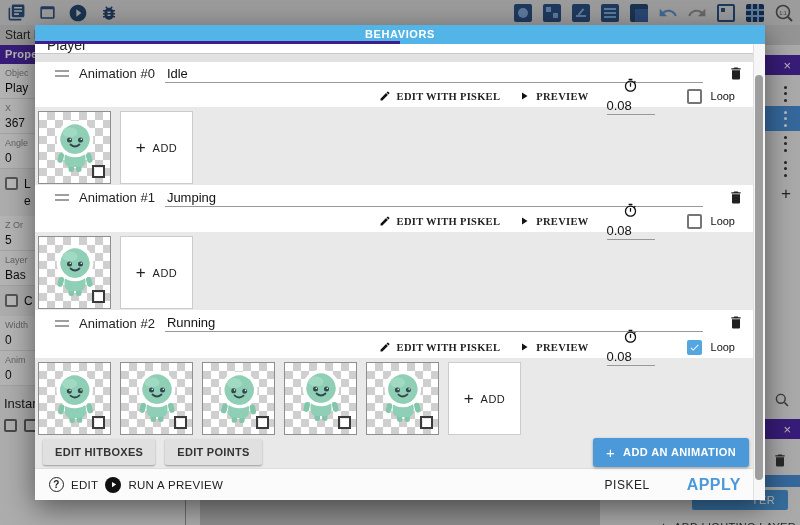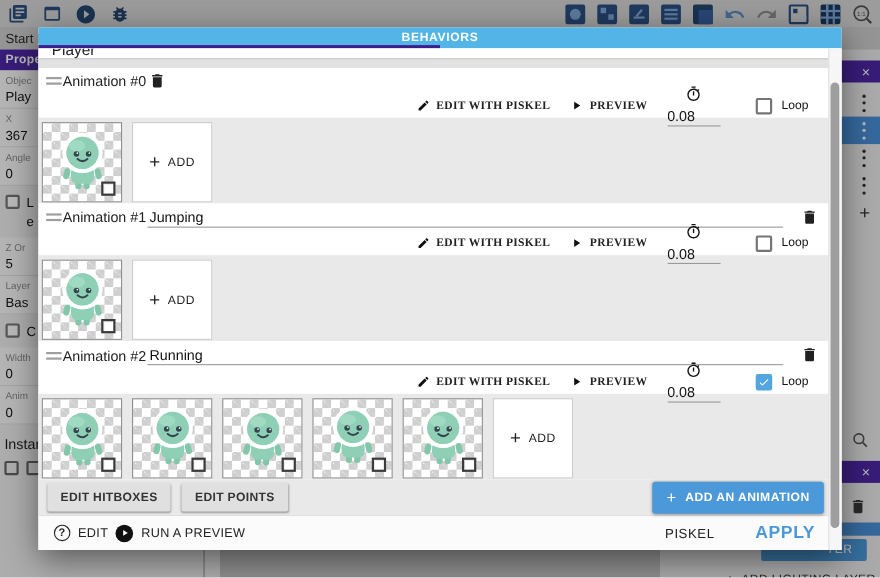--- a/index.html
+++ b/index.html
@@ -60,21 +60,21 @@
   .dlg-tabs { position:absolute; left:0; top:0; width:100%; height:19px; background:#53b5e7; display:flex; }
   .dlg-tab { flex:1; text-align:center; color:#fff; font-size:11px; font-weight:bold;
              letter-spacing:.6px; padding-top:3px; cursor:pointer; }
   .tab-indicator { position:absolute; left:0; bottom:0; width:50%; height:3px; background:#3f1e8c; }
 
   .dlg-body { position:absolute; left:0; top:19px; right:0; bottom:0; background:#fff; overflow:hidden; }
   .player-row { height:9px; background:#fff; overflow:hidden; }
   .player-row div { font-size:14px; color:#222; margin:-7px 0 0 12px; }
   .divider-band { height:9px; background:#e2e2e2; border-top:1px solid #c9c9c9; }
 
-  .anim-head { background:#fff; display:flex; align-items:center; padding-left:7px; gap:1px; }
+  .anim-head { background:#fff; display:flex; align-items:center; padding-left:20px; gap:10px; }
   .h0 { height:23px; } .h1 { height:25px; } .h2 { height:26px; }
   .drag { width:14px; display:flex; flex-direction:column; gap:3px; }
   .drag i { height:2px; background:#9e9e9e; display:block; }
   .anim-title { font-size:13px; color:#222; white-space:nowrap; }
   .anim-name { flex:1; border:none; outline:none; background:transparent; border-bottom:1px solid #999;
                font-size:13px; color:#111; font-family:"Liberation Sans",sans-serif; padding:1px 2px; margin-right:14px; height:18px;}
   .trash-btn { margin-right:20px; width:18px; height:18px; border:none; background:none; padding:0; cursor:pointer; }
 
   .piskel-row { height:22px; background:#fff; display:flex; justify-content:flex-end; align-items:center;
                 gap:18px; padding-right:30px; }
@@ -369,20 +369,21 @@
         <div>Player</div>
       </div>
       <div class="divider-band"></div>
 
       <div class="anim-head h0">
         <span class="drag">
             <i></i>
             <i></i>
           </span>
         <span class="anim-title">Animation #0</span>
+        <input class="anim-name" value="Idle" style="">
         <button class="trash-btn">
           <svg width="16" height="17" viewBox="0 0 24 24">
               <path fill="#212121" d="M6 19c0 1.1.9 2 2 2h8c1.1 0 2-.9 2-2V7H6v12zM19 4h-3.5l-1-1h-5l-1 1H5v2h14V4z"></path>
             </svg>
         </button>
       </div>
       <div class="piskel-row">
         <button class="tool-btn">
           <svg width="12" height="12" viewBox="0 0 24 24">
               <path fill="#111" d="M3 17.25V21h3.75L17.8 9.94l-3.75-3.75L3 17.25zM20.7 7.04c.39-.39.39-1.02 0-1.41l-2.34-2.34c-.39-.39-1.02-.39-1.41 0l-1.83 1.83 3.75 3.75 1.83-1.83z"></path>

